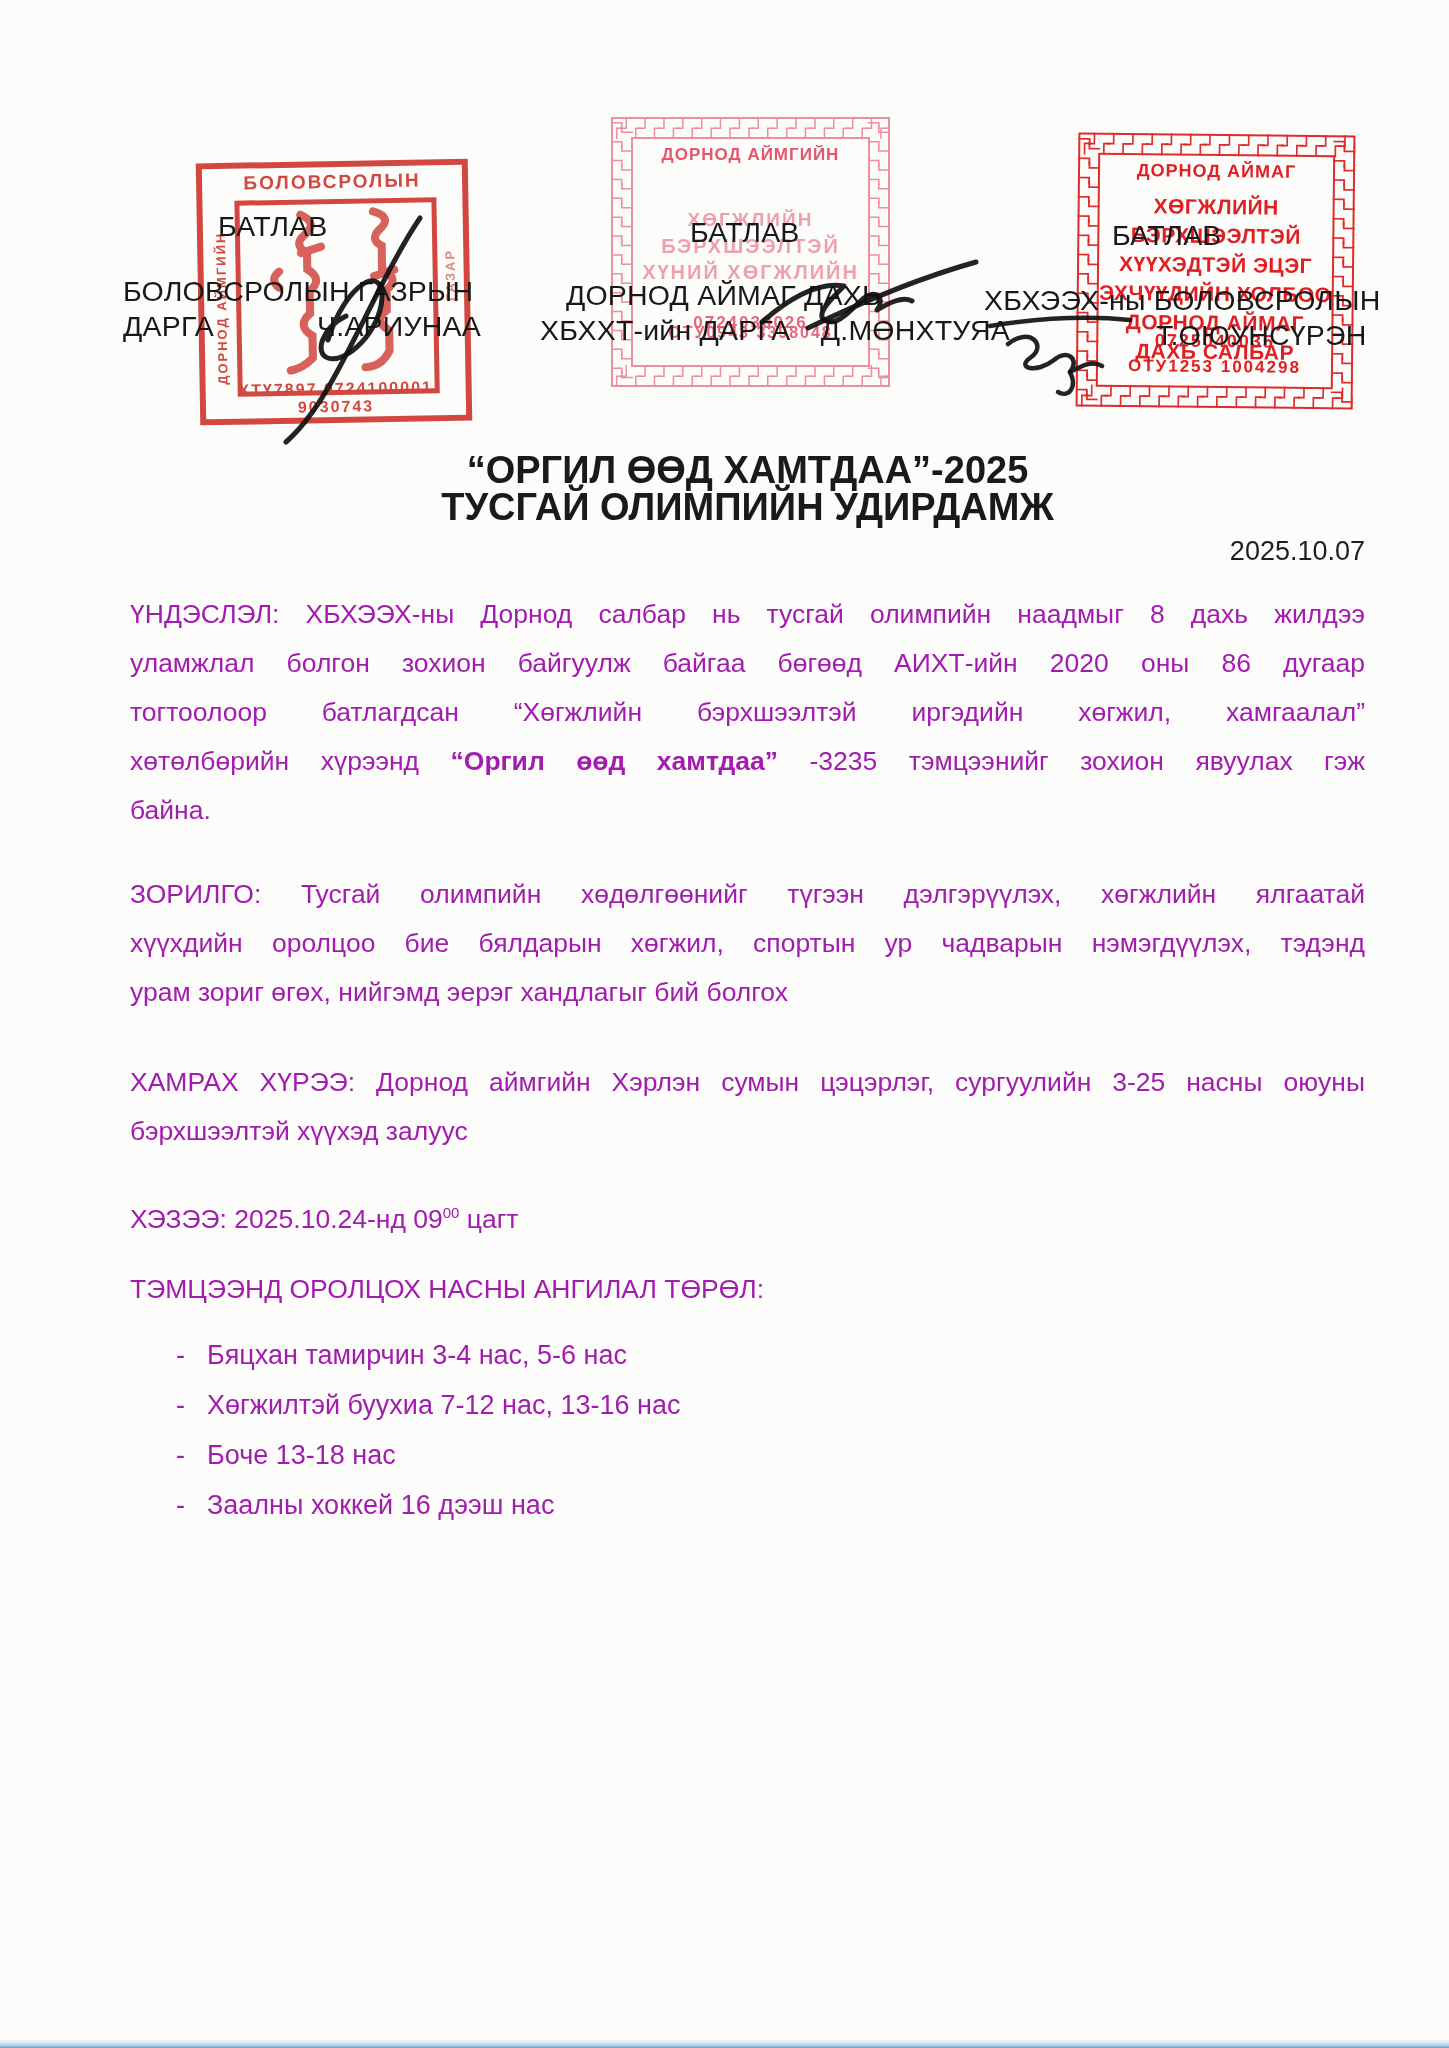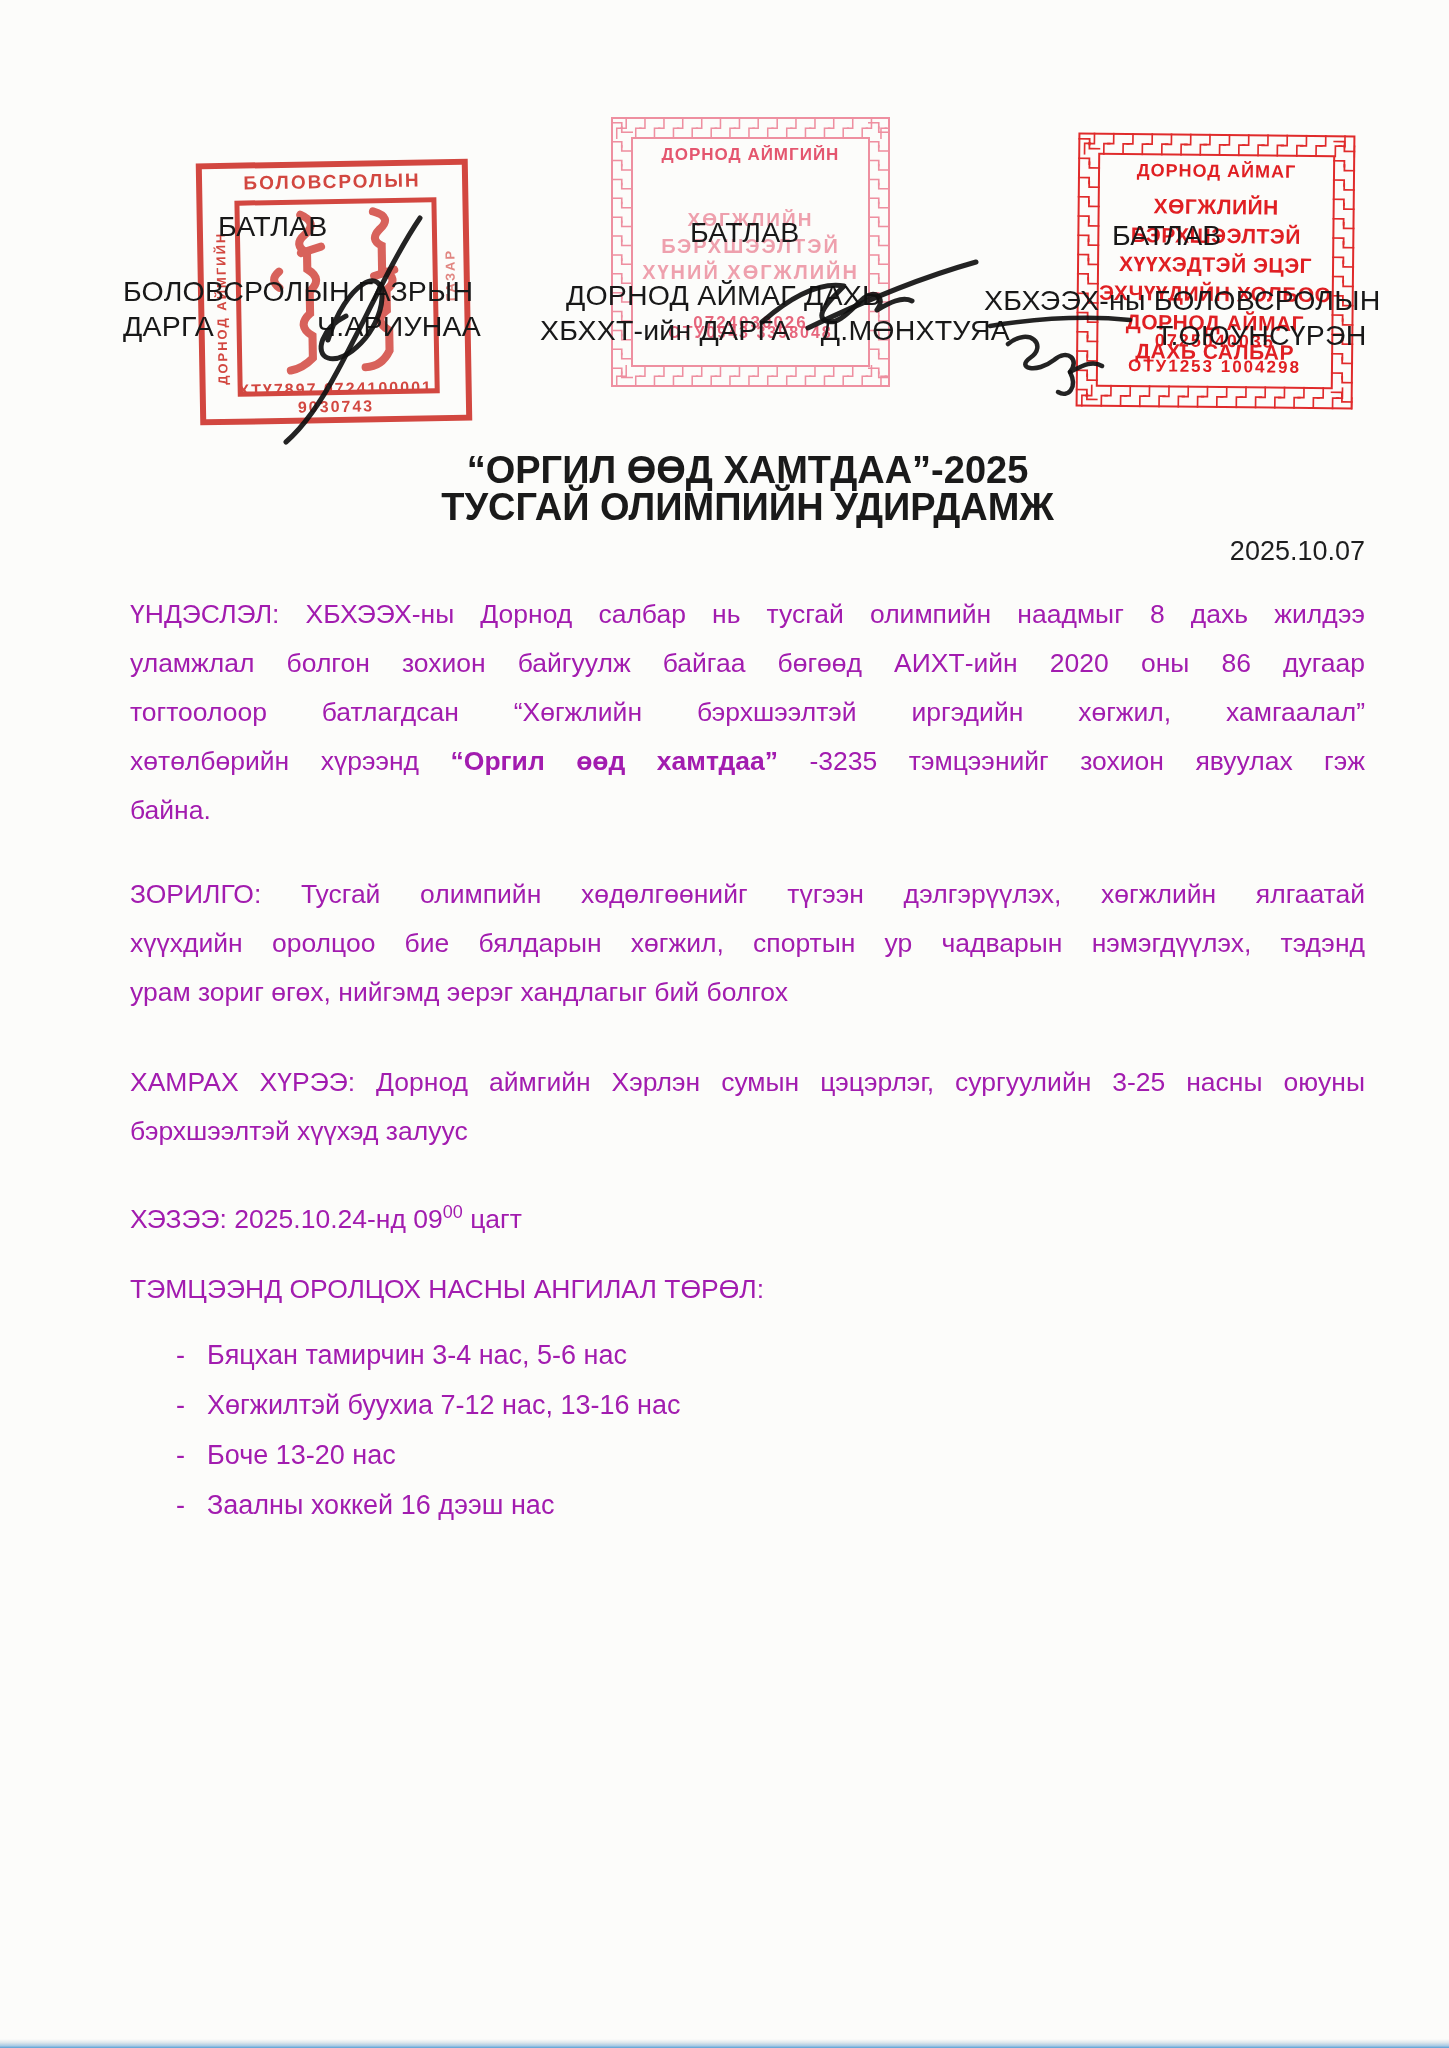--- a/index.html
+++ b/index.html
@@ -62,21 +62,21 @@
   
   .title{position:absolute; left:130px; width:1235px; top:452px; z-index:20;
       text-align:center; font-size:38px; font-weight:600; line-height:37px; color:#1a1a1a;}
   .date{position:absolute; right:84px; top:536px; font-size:27px; color:#1e1e1e;}
   
   .body{position:absolute; left:130px; top:590px; width:1235px; font-size:26.5px;
       line-height:49px; color:#a21caf; z-index:5;}
   .jline{text-align:justify; text-align-last:justify;}
   .lline{text-align:left;}
   .b{font-weight:bold;}
-  sup{font-size:18px; vertical-align:super; line-height:0;margin-top:28px;}
+  sup{font-size:15px; vertical-align:super; line-height:0;margin-top:28px;}
   .mb-p1{margin-bottom:35px;} .mb-p2{margin-bottom:41px;} .mb-p3{margin-bottom:39px;}
   .mb-where{margin-bottom:16px;} .mb-when{margin-bottom:21px;} .mb-head{margin-bottom:16px;}
   .olist{list-style:none; margin:0; padding:0;}
   .olist li{position:relative; padding-left:77px; line-height:50px; font-size:27px;}
   .olist .dash{position:absolute; left:46px; top:0;}
   
   .scan-edge{position:absolute; left:0; right:0; bottom:0; height:9px; z-index:40;
       background:linear-gradient(to bottom, rgba(236,240,242,0), #dde6eb 40%, #a9cbe5 75%, #5a9fd4);}
 </style>
 </head>
@@ -209,21 +209,21 @@
       <li>
         <span class="dash">-</span>
         <span>Бяцхан тамирчин 3-4 нас, 5-6 нас</span>
       </li>
       <li>
         <span class="dash">-</span>
         <span>Хөгжилтэй буухиа 7-12 нас, 13-16 нас</span>
       </li>
       <li>
         <span class="dash">-</span>
-        <span>Боче 13-20 нас</span>
+        <span>Боче 13-18 нас</span>
       </li>
       <li>
         <span class="dash">-</span>
         <span>Заалны хоккей 16 дээш нас</span>
       </li>
     </ul>
   </div>
 
   <div class="scan-edge"></div>
 </div>

